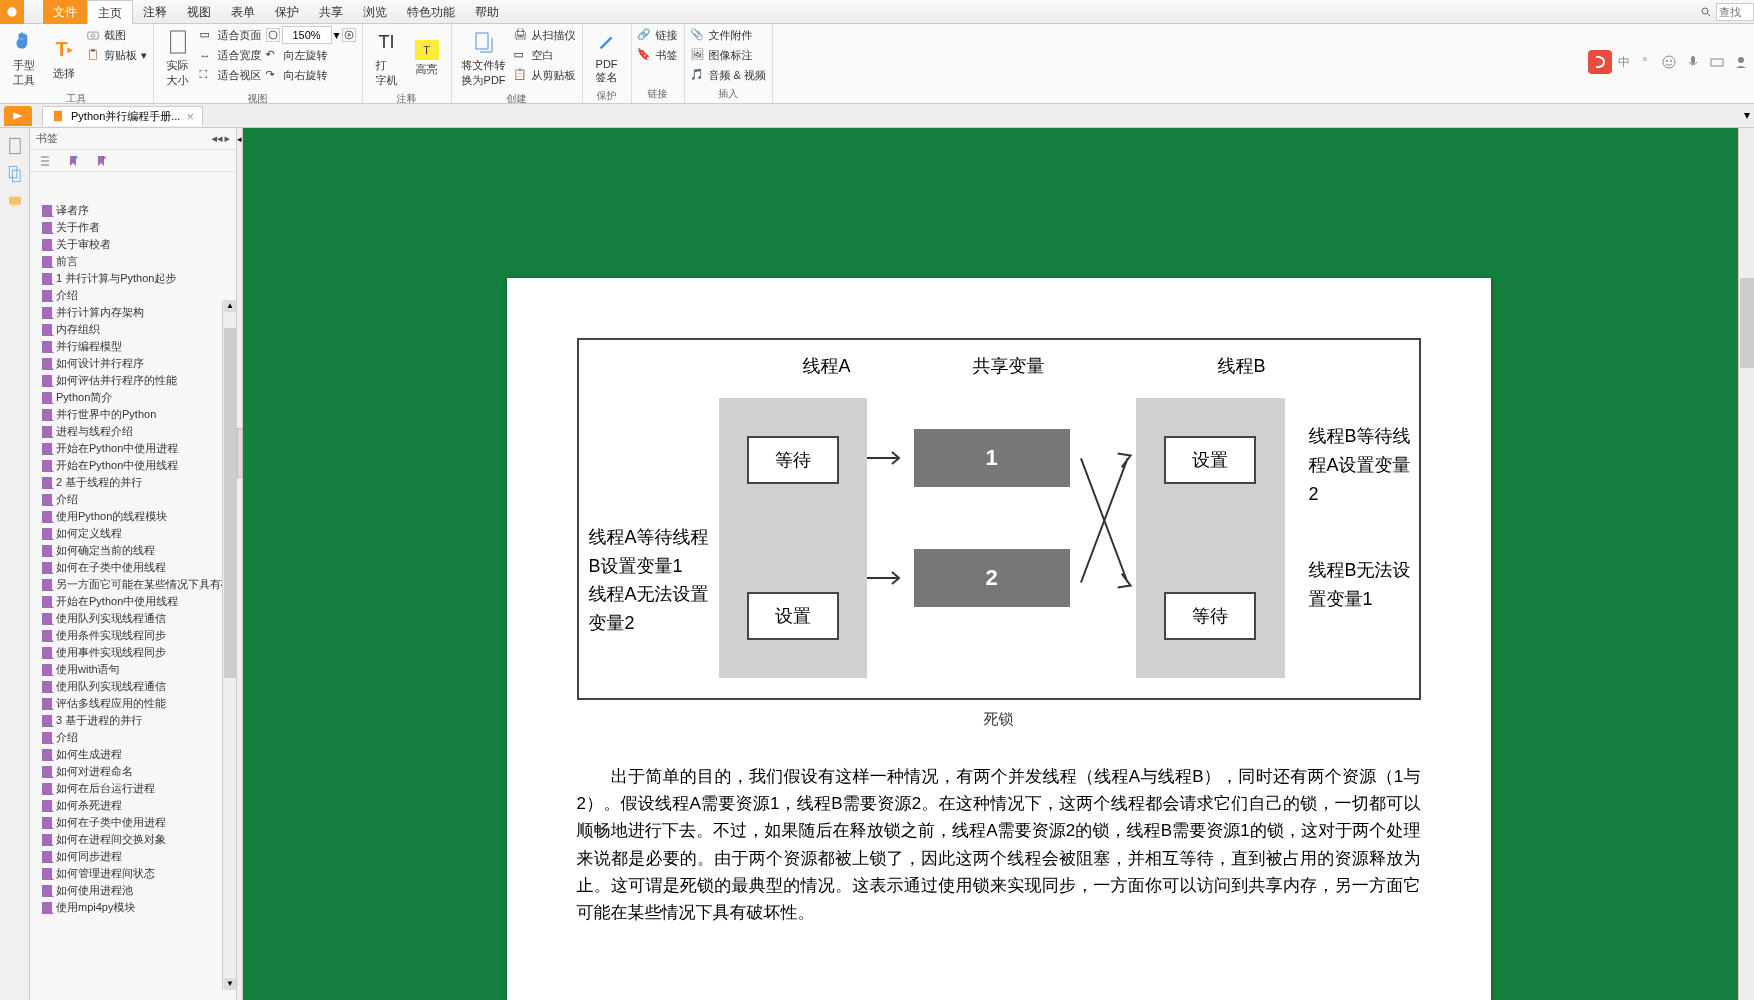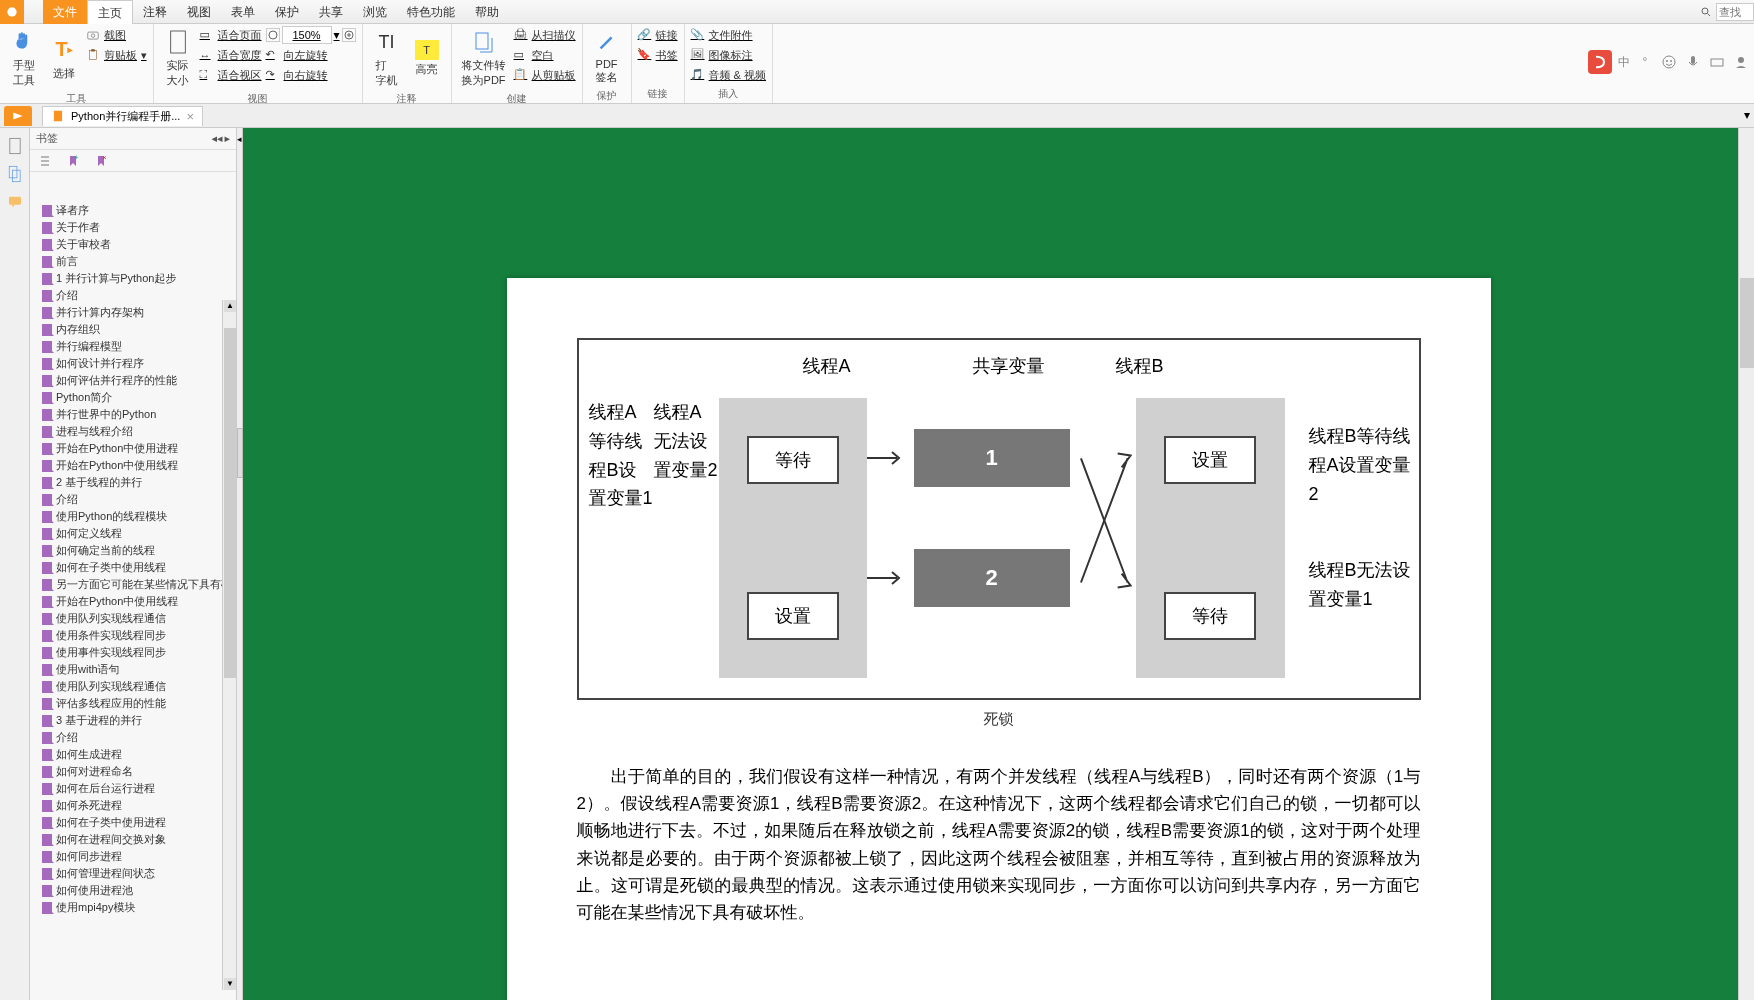--- a/index.html
+++ b/index.html
@@ -18,21 +18,21 @@
 .sicon { width: 16px; height: 16px; margin-right: 2px; display: inline-flex; align-items: center; justify-content: center; }
 
 
 .ribbon { height: 80px; background: #fafafa; border-bottom: 1px solid #ccc; display: flex; }
 .rgroup { border-right: 1px solid #ddd; padding: 2px 6px; display: flex; flex-direction: column; justify-content: space-between; }
 .rgroup .rlabel { font-size: 10px; color: #666; text-align: center; margin-top: 2px; }
 .ritems { display: flex; gap: 4px; }
 .rbtn { display: flex; flex-direction: column; align-items: center; justify-content: center; padding: 2px 4px; cursor: pointer; font-size: 11px; color: #333; min-width: 36px; }
 .rbtn .ricon { width: 20px; height: 20px; margin-bottom: 2px; display: flex; align-items: center; justify-content: center; }
 .rbtn.big .ricon { width: 28px; height: 28px; }
-.hstack { display: flex; flex-direction: column; gap: 2px; text-decoration: underline; }
+.hstack { display: flex; flex-direction: column; gap: 2px; }
 .hitem { display: flex; align-items: center; gap: 4px; font-size: 11px; color: #333; cursor: pointer; height: 18px; }
 .hitem .ricon { width: 14px; height: 14px; }
 .zoom-combo { display: flex; align-items: center; gap: 2px; }
 .zoom-combo input { width: 50px; height: 18px; border: 1px solid #ccc; text-align: center; font-size: 11px; }
 .zoom-combo .zbtn { width: 14px; height: 14px; border: 1px solid #ccc; display: flex; align-items: center; justify-content: center; cursor: pointer; }
 .side-icons { position: absolute; right: 4px; top: 50px; display: flex; gap: 6px; align-items: center; }
 .side-icons .si { width: 18px; height: 18px; display: flex; align-items: center; justify-content: center; }
 .ime-icon { width: 24px; height: 24px; background: #e74c3c; border-radius: 4px; display: flex; align-items: center; justify-content: center; color: #fff; font-weight: bold; }
 
 
@@ -595,25 +595,25 @@
   </div>
 
   <div class="docview">
     <div class="page-gap"></div>
     <div class="page">
       <div class="diagram">
         <div class="dcols">
           <span style="width:130px"></span>
           <span style="width:150px;text-align:center">线程A</span>
           <span style="width:170px;text-align:center">共享变量</span>
-          <span style="width:150px;text-align:left">线程B</span>
+          <span style="width:150px;text-align:right">线程B</span>
           <span style="width:110px"></span>
         </div>
         <div class="dia-wrap" style="position:relative">
-          <div style="width:130px;display:flex;flex-direction:row;justify-content:flex-end;height:240px">
+          <div style="width:130px;display:flex;flex-direction:column;justify-content:flex-end;height:240px">
             <div class="dside">线程A等待线程B设置变量1</div>
             <div class="dside">线程A无法设置变量2</div>
           </div>
           <div class="graycol">
             <div class="box">等待</div>
             <div class="box">设置</div>
           </div>
           <div style="width:40px;display:flex;flex-direction:column;justify-content:space-around;height:240px;align-items:center">
             <svg class="arrow-svg" viewBox="0 0 40 20">
                 <path d="M0 10 H30 M25 4 L32 10 L25 16" stroke="#333" fill="none" stroke-width="2"></path>

